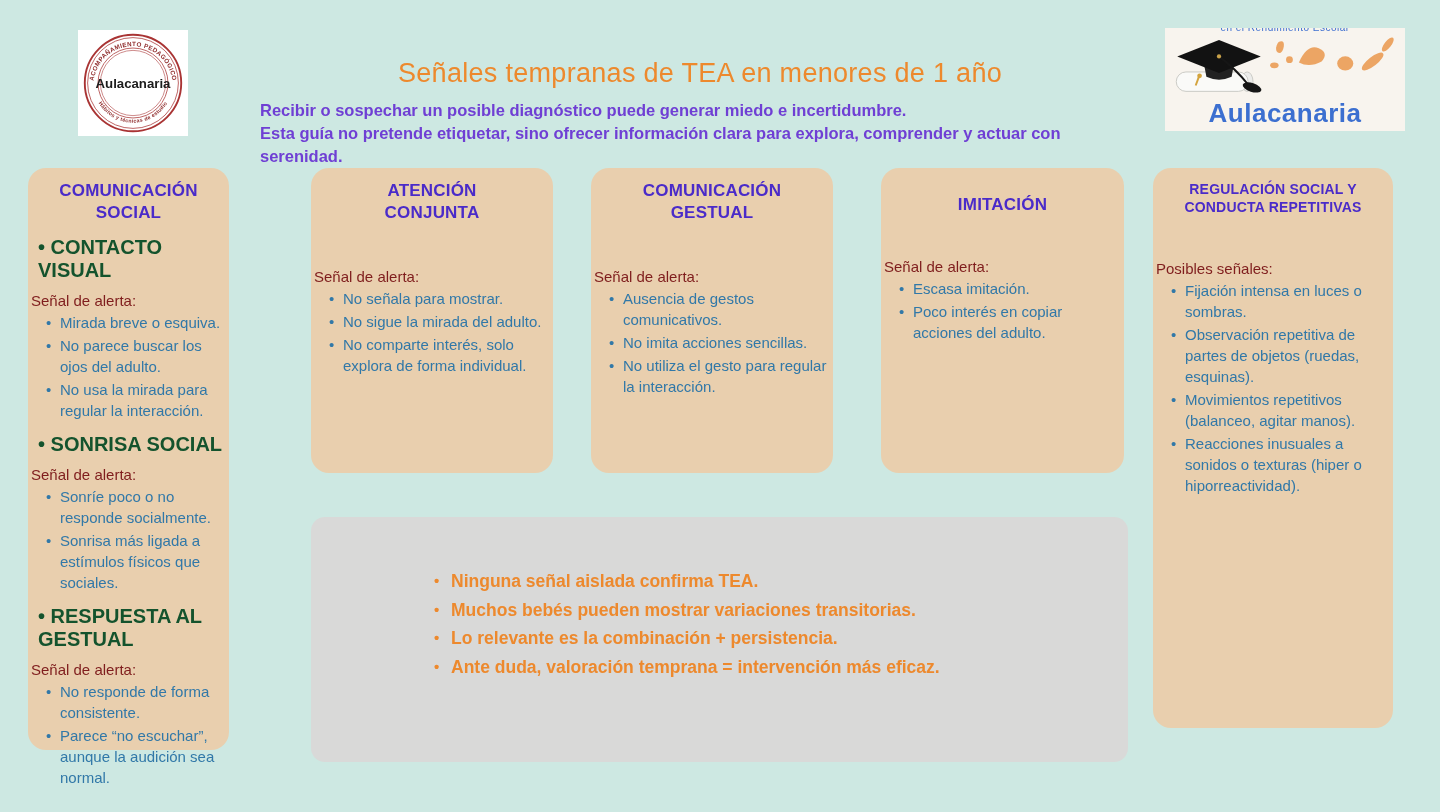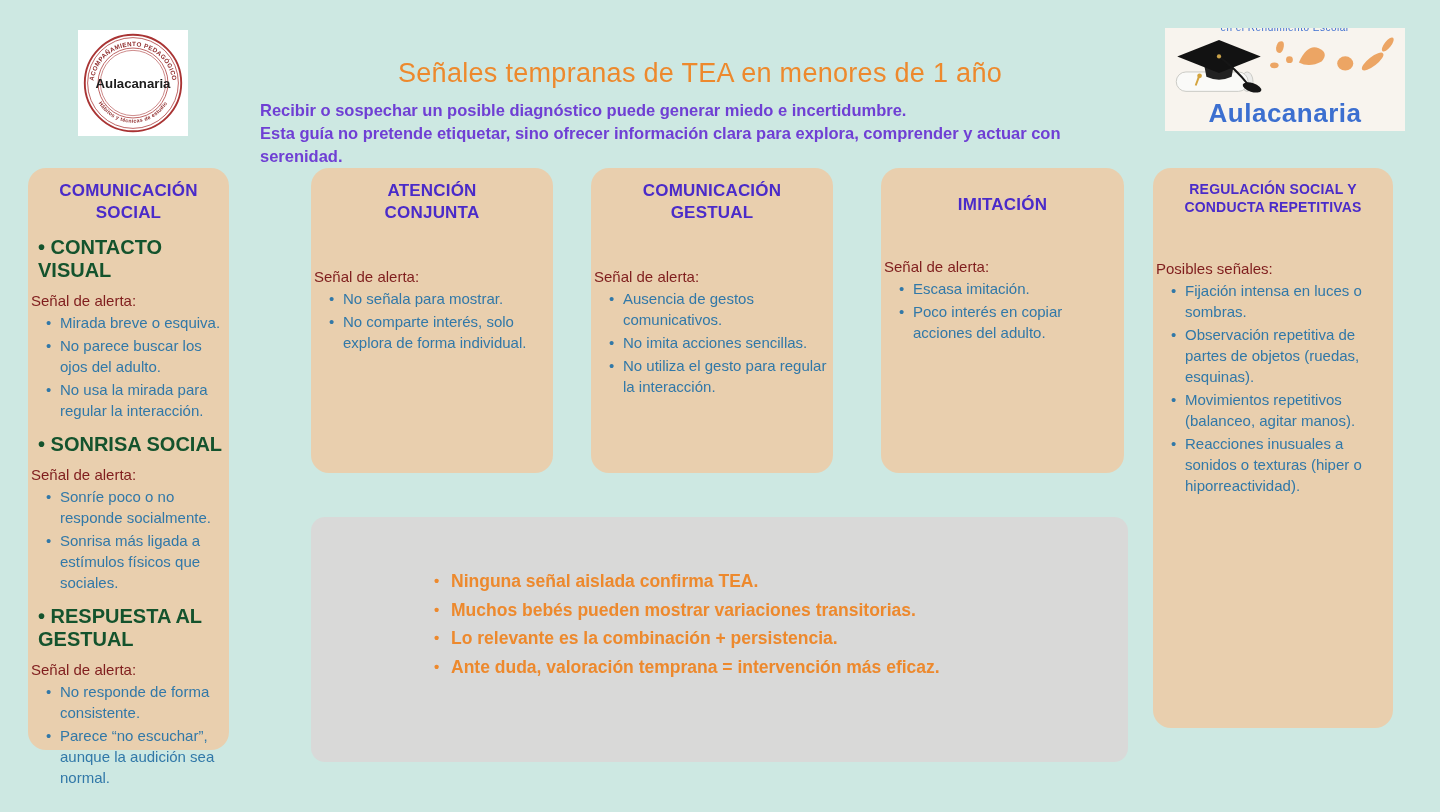--- a/index.html
+++ b/index.html
@@ -165,20 +165,21 @@
       <li>Parece “no escuchar”, aunque la audición sea normal.</li>
     </ul>
   </div>
 </div>
 
 <div class="card c2">
   <div class="card-title">ATENCIÓN CONJUNTA</div>
   <div class="alert-label">Señal de alerta:</div>
   <ul>
     <li>No señala para mostrar.</li>
+    <li>No sigue la mirada del adulto.</li>
     <li>No comparte interés, solo explora de forma individual.</li>
   </ul>
 </div>
 
 <div class="card c3">
   <div class="card-title">COMUNICACIÓN GESTUAL</div>
   <div class="alert-label">Señal de alerta:</div>
   <ul>
     <li>Ausencia de gestos comunicativos.</li>
     <li>No imita acciones sencillas.</li>

